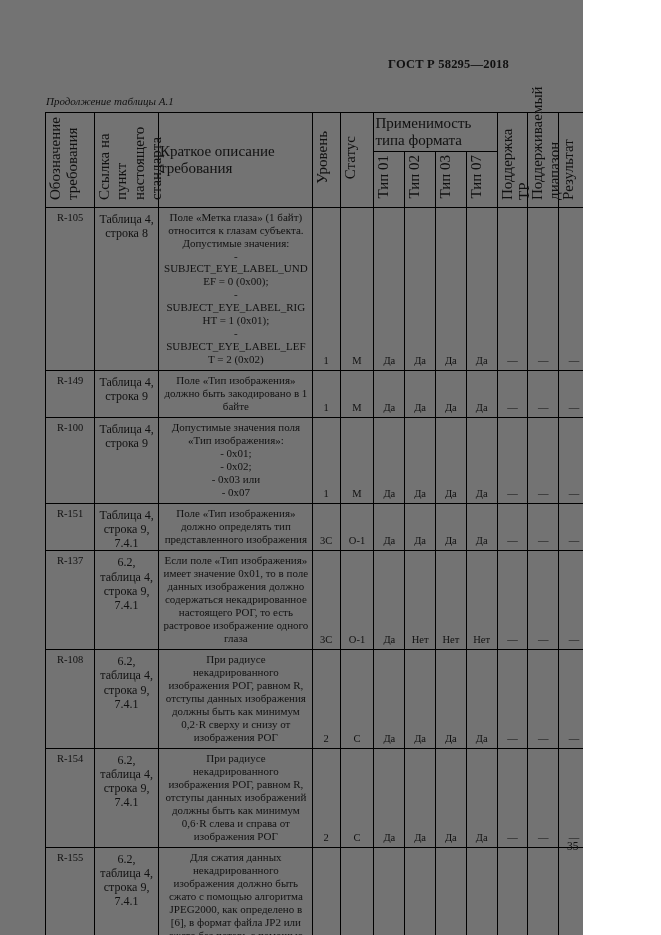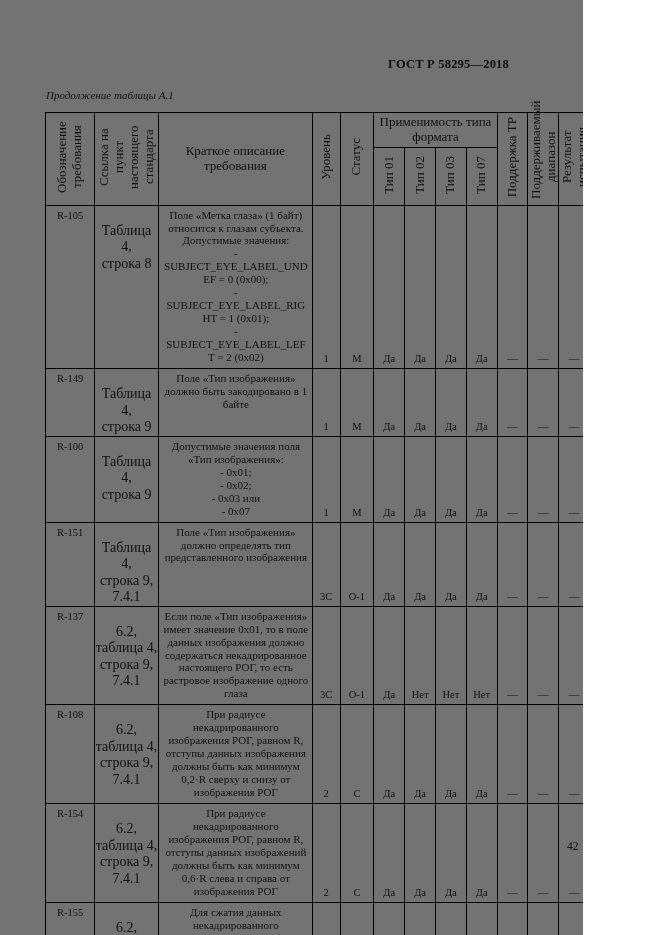--- a/index.html
+++ b/index.html
@@ -16,40 +16,40 @@
   .doc-header {
     position: absolute;
     top: 57px;
     right: 74px;
     font-size: 12.5px;
     font-weight: bold;
     letter-spacing: 0.2px;
   }
   .caption {
     position: absolute;
-    top: 89px;
+    top: 95px;
     left: 46px;
     font-size: 11px;
     font-style: italic;
   }
   table.req-table {
     position: absolute;
     top: 112px;
     left: 45px;
     width: 545px;
     table-layout: fixed;
     border-collapse: collapse;
   }
   .req-table th, .req-table td {
     border: 1px solid #000;
     font-weight: normal;
   }
   .req-table th {
-    font-size: 13px;
-    text-align: center;
+    font-size: 15px;
+    text-align: left;
     vertical-align: middle;
     padding: 2px 1px;
     line-height: 1.12;
   }
   thead tr.group-row th { height: 32px; }
   thead tr.type-row th { height: 56px; }
   .v {
     display: inline-block;
     writing-mode: vertical-rl;
     transform: rotate(180deg);
@@ -57,24 +57,24 @@
     line-height: 1.15;
   }
   thead tr.type-row .v { max-height: 52px; }
   td.c-id {
     font-size: 10.5px;
     text-align: center;
     vertical-align: top;
     padding-top: 4px;
   }
   td.c-ref {
-    font-size: 14px;
+    font-size: 12px;
     text-align: center;
     vertical-align: top;
-    padding-top: 17px;
+    padding-top: 4px;
     white-space: pre-line;
     line-height: 1.18;
   }
   td.c-desc {
     font-size: 11px;
     text-align: center;
     vertical-align: top;
     padding: 3px 3px 4px 4px;
     white-space: pre-line;
     line-height: 1.18;
@@ -280,15 +280,15 @@
     <td class="c-val">Нет</td>
     <td class="c-val">—</td>
     <td class="c-val">—</td>
     <td class="c-val">—</td>
   </tr>
       </tbody>
   </table>
 
   <div class="margin-rule"></div>
 
-  <div class="page-number">42</div>
+  <div class="page-number">35</div>
 
 </div>
 
 </body></html>

